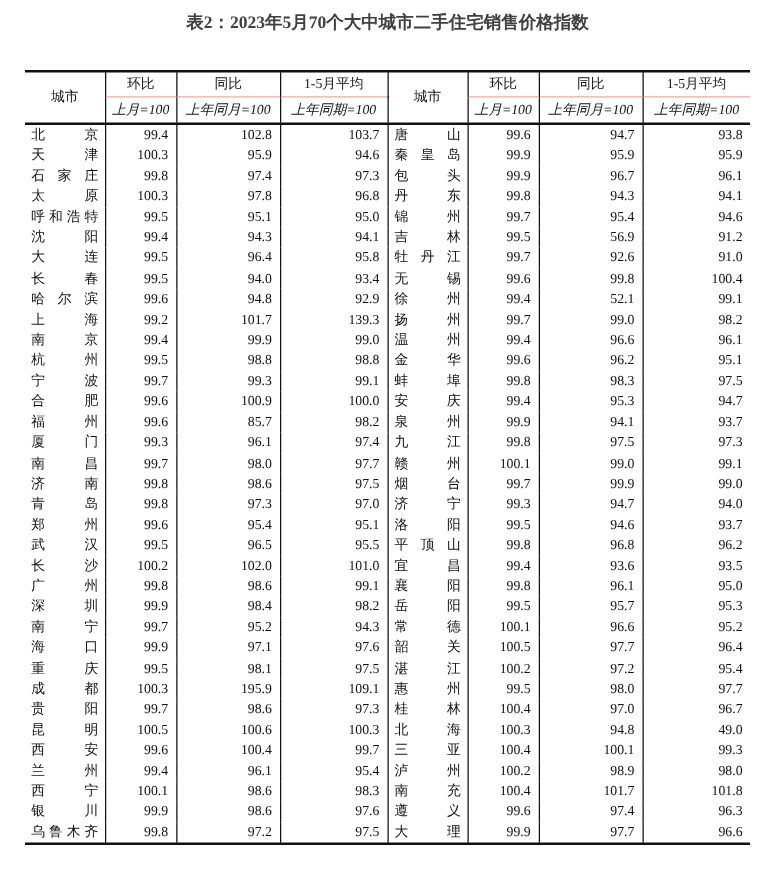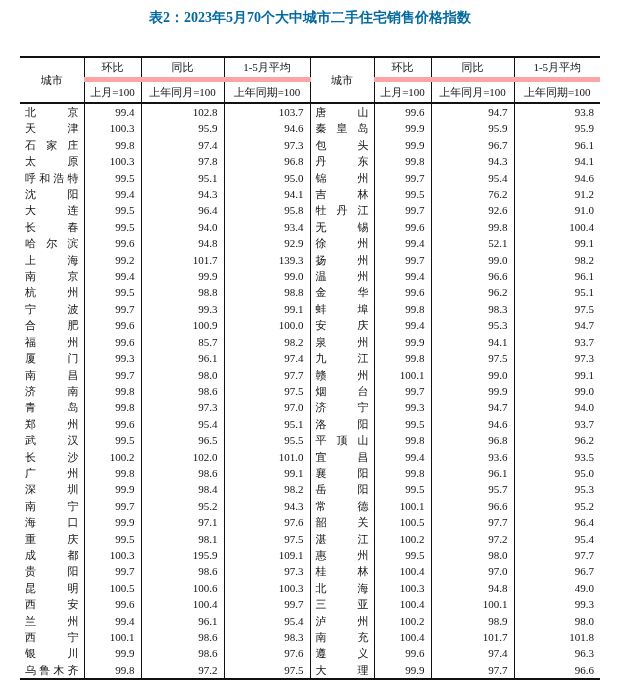--- a/index.html
+++ b/index.html
@@ -10,21 +10,21 @@
     background: #ffffff;
     overflow: hidden;
     font-family: "Liberation Serif", "DejaVu Serif", serif;
     color: #111111;
   }
   .page-title {
     text-align: center;
     font-size: 14px;
     font-weight: bold;
     padding-top: 9px;
-    color: #0369a1;
+    color: #404040;
   }
   table.price-table {
     border-collapse: collapse;
     table-layout: fixed;
     width: 580px;
     margin: 29px 0 0 20px;
     border-top: 2.5px solid #111;
     border-bottom: 2.5px solid #111;
   }
   table.price-table thead {
@@ -37,23 +37,24 @@
     overflow: hidden;
     white-space: nowrap;
   }
   .no-lb { border-left: none !important; }
   thead th {
     font-size: 11px;
     height: 19px;
     line-height: 19px;
   }
   thead tr.sub th {
-    border-top: 5px solid #fca5a5;
+    border-top: 1px solid #fca5a5;
     height: 20px;
     line-height: 20px;
+    font-style: italic;
   }
   tbody td {
     font-size: 11px;
     height: 16.4px;
     line-height: 16.4px;
   }
   td.num {
     text-align: right;
     padding-right: 6px;
   }
@@ -175,21 +176,21 @@
         <td class="city no-lb">
           <span class="city-name">沈阳</span>
         </td>
         <td class="num">99.4</td>
         <td class="num">94.3</td>
         <td class="num">94.1</td>
         <td class="city">
           <span class="city-name">吉林</span>
         </td>
         <td class="num">99.5</td>
-        <td class="num">76.2</td>
+        <td class="num">56.9</td>
         <td class="num">91.2</td>
       </tr>
       <tr>
         <td class="city no-lb">
           <span class="city-name">大连</span>
         </td>
         <td class="num">99.5</td>
         <td class="num">96.4</td>
         <td class="num">95.8</td>
         <td class="city">

